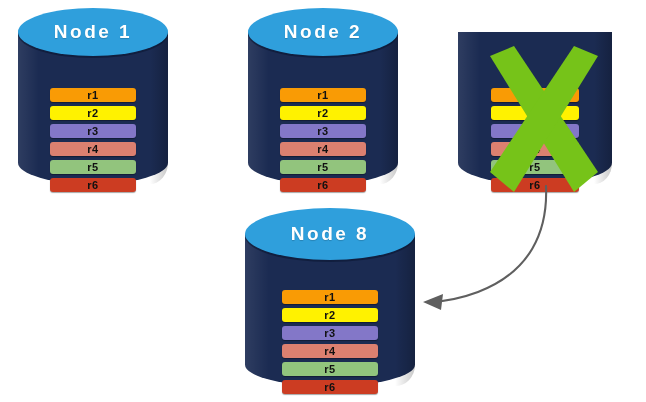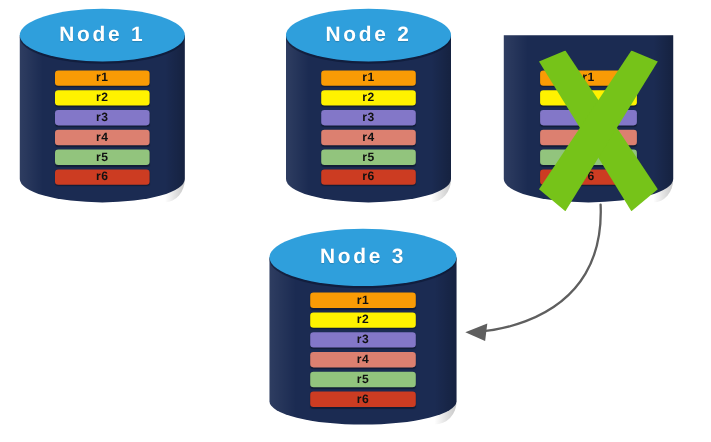--- a/index.html
+++ b/index.html
@@ -70,20 +70,21 @@
     letter-spacing: 2.5px;
     white-space: nowrap;
     text-shadow: 0 1px 1px rgba(0,0,0,0.18);
   }
 
   
   .rows {
     position: absolute;
     left: 0;
     width: 100%;
+    margin-top: 24px;
   }
   .row {
     position: absolute;
     left: 0;
     width: 100%;
     border-radius: 3px;
     display: flex;
     align-items: center;
     justify-content: center;
     box-sizing: border-box;
@@ -139,21 +140,21 @@
       </div>
       <div class="row" style="top:72px; height:14px; background:#92C47D;">
         <span class="row-label" style="font-size:11px;">r5</span>
       </div>
       <div class="row" style="top:90px; height:14px; background:#CC3C22;">
         <span class="row-label" style="font-size:11px;">r6</span>
       </div>
     </div>
   </div>
 
-  <div class="node" id="node-2" style="left:260px; top:8px; width:150px; height:180px;">
+  <div class="node" id="node-2" style="left:248px; top:8px; width:150px; height:180px;">
     <div class="cyl-body" style="top:24px; height:152px;">
       <div class="cyl-shade-left"></div>
       <div class="cyl-shade-right"></div>
     </div>
     <div class="cyl-top" style="top:0px; height:48px; font-size:19px;">
       <span class="cyl-top-label">Node  2</span>
     </div>
     <div class="rows" style="top:56px; left:32px; width:86px; height:112px;">
       <div class="row" style="top:0px;  height:14px; background:#F99B05;">
         <span class="row-label" style="font-size:11px;">r1</span>
@@ -209,21 +210,21 @@
       </g>
     </svg>
   </div>
 
   <div class="node" id="node-4" style="left:245px; top:208px; width:170px; height:180px;">
     <div class="cyl-body" style="top:26px; height:152px;">
       <div class="cyl-shade-left"></div>
       <div class="cyl-shade-right"></div>
     </div>
     <div class="cyl-top" style="top:0px; height:52px; font-size:19px;">
-      <span class="cyl-top-label">Node  3</span>
+      <span class="cyl-top-label">Node  8</span>
     </div>
     <div class="rows" style="top:58px; left:37px; width:96px; height:112px;">
       <div class="row" style="top:0px;  height:14px; background:#F99B05;">
         <span class="row-label" style="font-size:11px;">r1</span>
       </div>
       <div class="row" style="top:18px; height:14px; background:#FFF200;">
         <span class="row-label" style="font-size:11px;">r2</span>
       </div>
       <div class="row" style="top:36px; height:14px; background:#8377C8;">
         <span class="row-label" style="font-size:11px;">r3</span>

